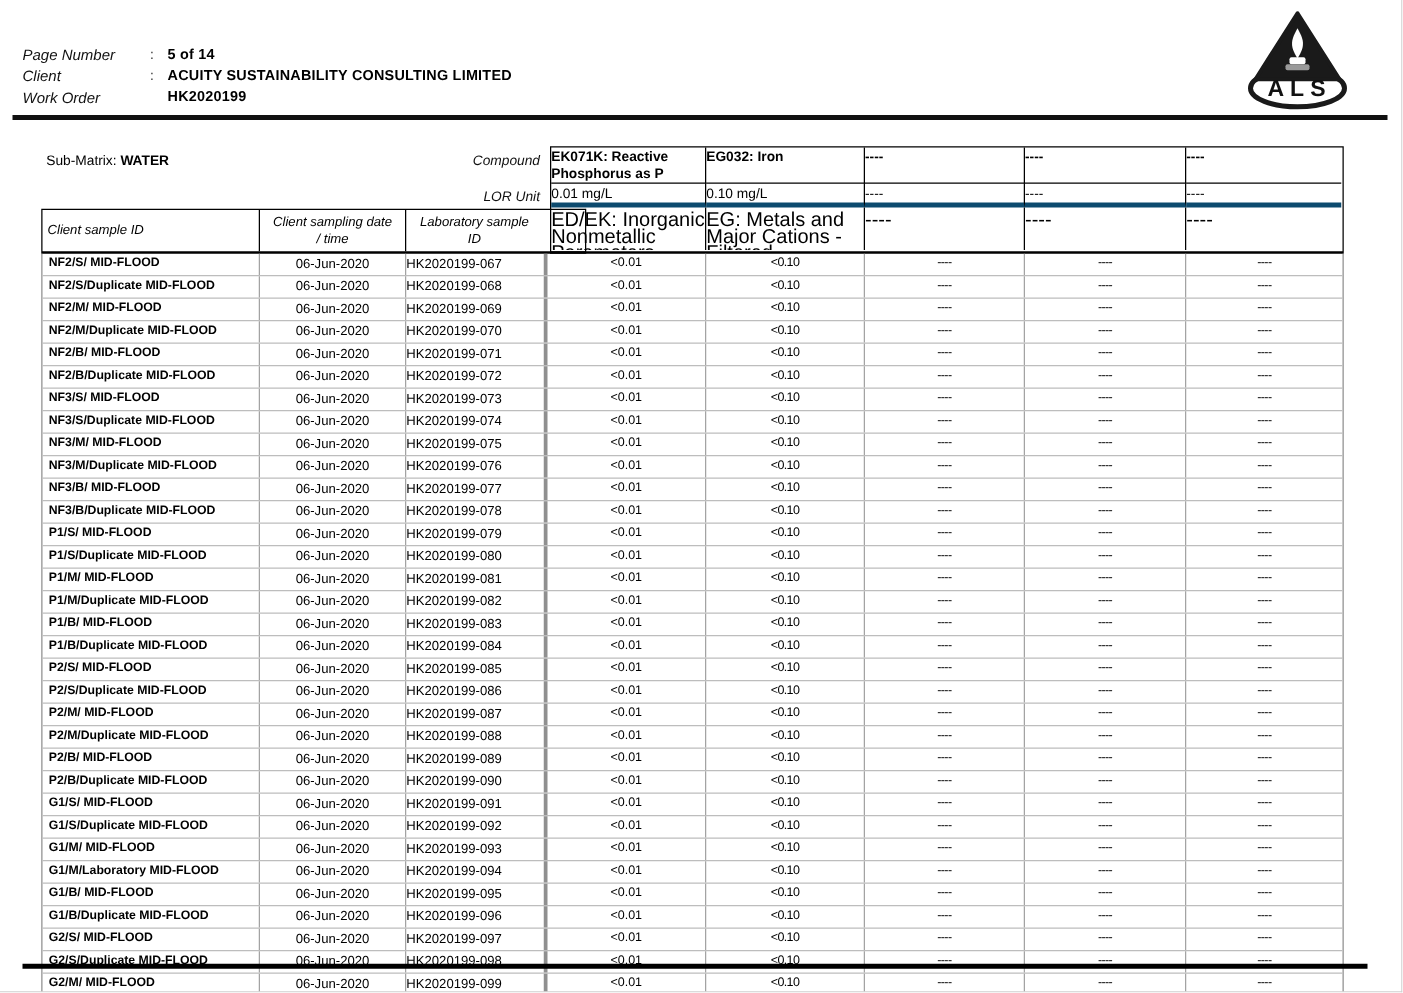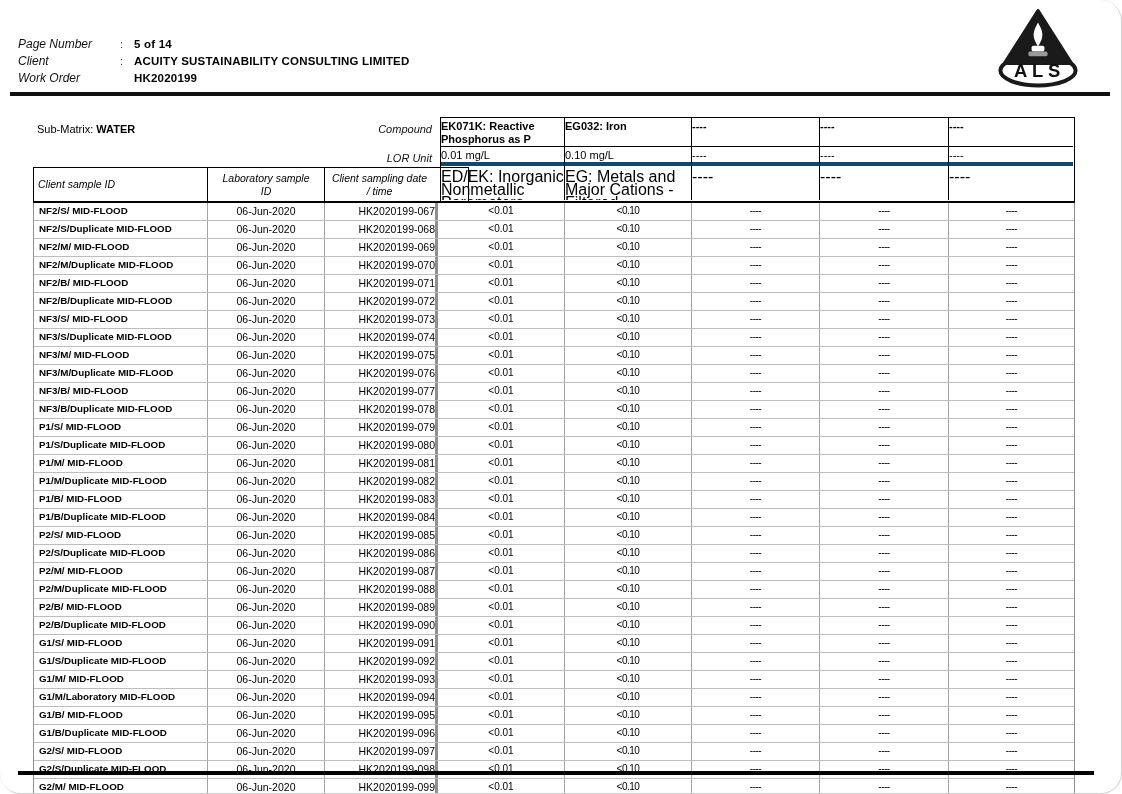--- a/index.html
+++ b/index.html
@@ -1,19 +1,19 @@
 <!DOCTYPE html>
 <html><head>
 <meta charset="utf-8">
 <style>
   html,body { margin:0; padding:0; background:#fff; }
   .doc {
     position:relative; width:1122px; height:794px; background:#fff;
     font-family:"Liberation Sans", sans-serif; color:#000; overflow:hidden;
-    box-sizing:border-box; border-right:1px solid #cfcfcf; border-bottom:1px solid #cfcfcf;border-radius:21px;
+    box-sizing:border-box; border-right:1px solid #cfcfcf; border-bottom:1px solid #cfcfcf;
   }
   
   .page-head { position:absolute; left:18px; top:36px; }
   .ph-row { display:grid; grid-template-columns:102px 14px auto; height:17px; line-height:17px; }
   .ph-label { font-style:italic; font-size:12px; color:#111; }
   .ph-sep   { font-size:11px; color:#333; }
   .ph-value { font-weight:700; font-size:11.5px; letter-spacing:.2px; }
   .top-rule { position:absolute; left:10px; top:92px; width:1100px; height:3.5px; background:#111; }
   .bottom-rule { position:absolute; left:18px; top:771px; width:1076px; height:4px; background:#000; }
   
@@ -45,21 +45,21 @@
   .chcell.r1 { font-size:11px; line-height:17px; border-bottom:4px solid #0c4a6e; }
   .chcell.r2 { font-size:16px; line-height:13px; padding-top:4px; }
   
   .tbody { position:absolute; left:0; top:86px; width:1042px; box-sizing:border-box;
            border-left:1px solid #8f8f8f; border-right:1px solid #8f8f8f; }
   .trow { display:grid; grid-template-columns:174px 117px 110px 130px 127px 128px 129px 125px;
           height:17px; border-bottom:1px solid #bdbdbd; }
   .trow > div { box-sizing:border-box; line-height:16px; overflow:hidden; white-space:nowrap; }
   .cell-sid  { font-weight:700; font-size:9.8px; padding-left:5px; border-right:1px solid #a3a3a3; }
   .cell-date { font-size:10.5px; text-align:center; border-right:1px solid #a3a3a3; }
-  .cell-lab  { font-size:10.5px; text-align:right; }
+  .cell-lab  { font-size:10.5px; text-align:left; }
   .cell-val  { font-size:10px; text-align:center; border-right:1px solid #a3a3a3; letter-spacing:-.5px; }
   .cell-val.firstval { border-left:3px solid #8f8f8f; letter-spacing:0; }
   .cell-val.lastval  { border-right:none; }
 </style>
 </head>
 <body>
 
 <div class="doc">
 
   <div class="page-head">
@@ -98,26 +98,26 @@
       <b>WATER</b>
     </div>
     <div class="compound-label">Compound</div>
     <div class="lor-label">LOR Unit</div>
 
     <div class="idbox">
         <div class="idcell left">
           <div>Client sample ID</div>
         </div>
         <div class="idcell">
+          <div>Client sampling date</div>
+          <div>/ time</div>
+        </div>
+        <div class="idcell">
           <div>Laboratory sample</div>
           <div>ID</div>
-        </div>
-        <div class="idcell">
-          <div>Client sampling date</div>
-          <div>/ time</div>
         </div>
       </div>
 
     <div class="compbox">
         <div class="chcell r0">EK071K: Reactive Phosphorus as P</div>
         <div class="chcell r0">EG032: Iron</div>
         <div class="chcell r0">----</div>
         <div class="chcell r0">----</div>
         <div class="chcell r0 lastcol">----</div>
         <div class="chcell r1">0.01 mg/L</div>

